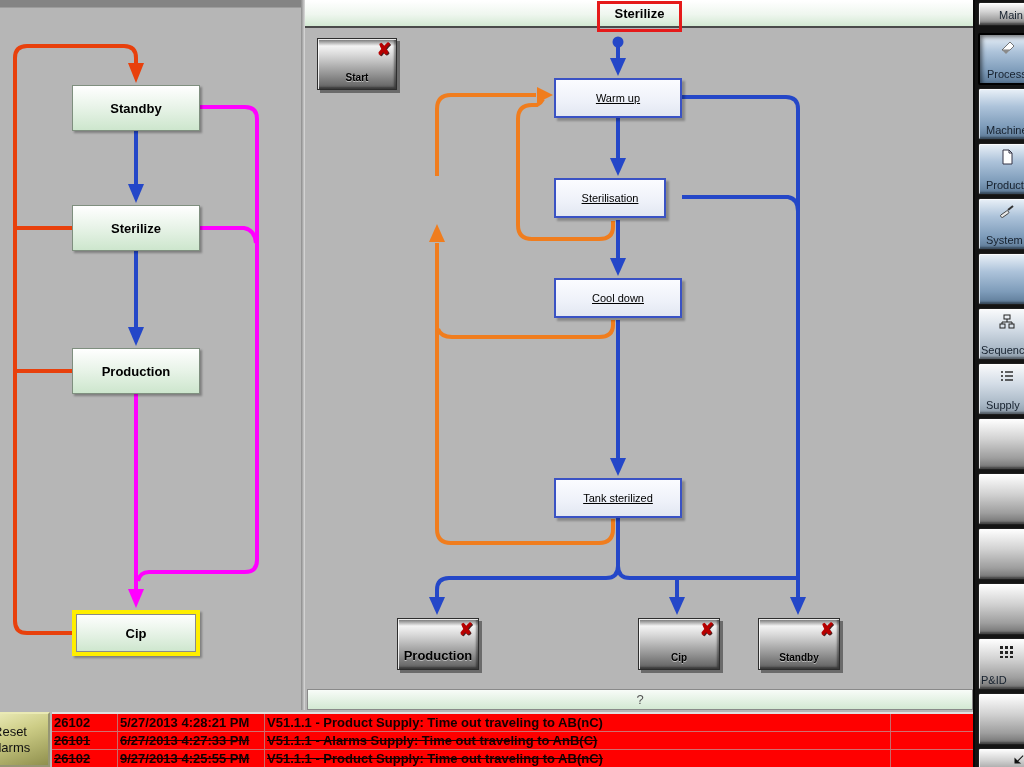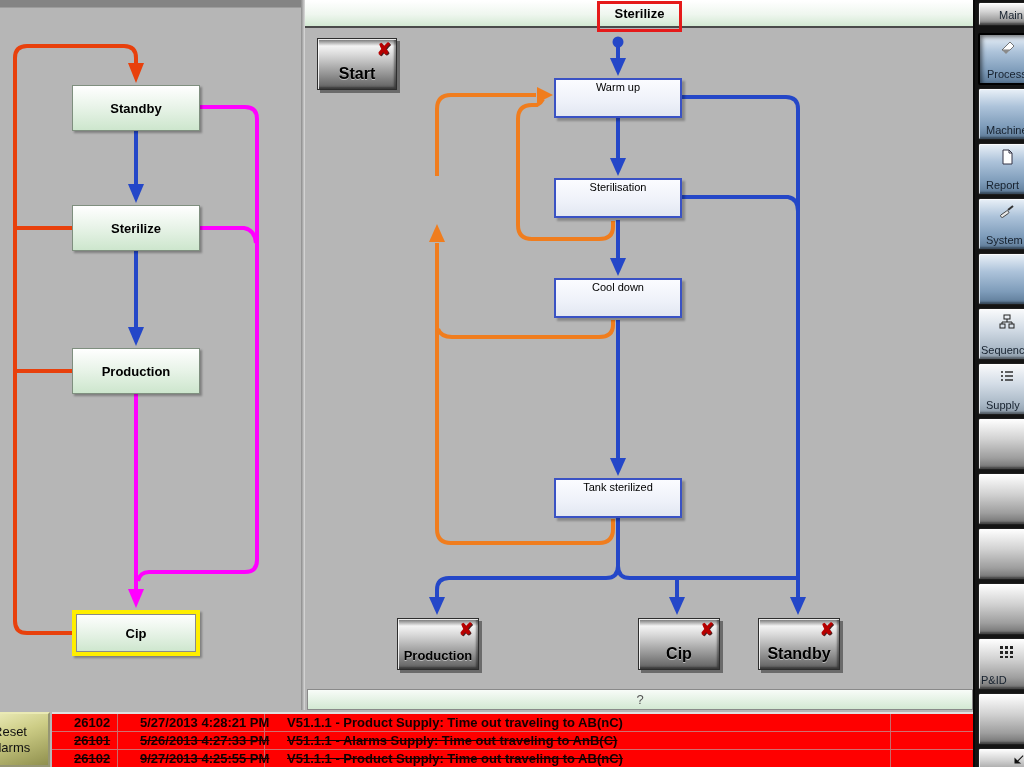--- a/index.html
+++ b/index.html
@@ -32,29 +32,29 @@
   
   .state-box{position:absolute;left:72px;width:128px;height:46px;z-index:2;
     background:linear-gradient(180deg,#ffffff 0%,#e7f3e7 50%,var(--state-box-green,#cde6cd) 100%);
     border:1px solid #7f8f7f;box-shadow:2px 2px 2px rgba(0,0,0,.3);
     display:flex;align-items:center;justify-content:center;font-weight:bold;font-size:13px;color:#000;}
   .state-box.highlight{border:4px solid var(--highlight-yellow,#ffee00);box-shadow:inset 0 0 0 1px #8a8a8a,2px 2px 2px rgba(0,0,0,.3);}
   
   .flow-box{position:absolute;z-index:2;
     background:linear-gradient(180deg,#fbfcff 0%,#eef1f9 60%,#e2e7f2 100%);
     border:2px solid var(--flow-box-border,#3a52c4);box-shadow:3px 3px 2px rgba(0,0,0,.25);
-    display:flex;flex-direction:column;align-items:center;justify-content:flex-start;
-    font-size:11px;color:#000;line-height:14px;text-align:center;}
+    display:flex;flex-direction:column;align-items:center;justify-content:center;
+    font-size:11px;color:#000;line-height:14px;text-align:center;text-decoration:underline;}
   
   .metal-btn{position:absolute;z-index:3;border:1px solid #2d2d2d;cursor:pointer;
     background:linear-gradient(180deg,#6b6b6b 0%,#f4f4f4 14%,#d8d8d8 32%,#9d9d9d 65%,#5e5e5e 100%);
     box-shadow:inset 1px 1px 0 rgba(255,255,255,.85),inset -2px -2px 2px rgba(0,0,0,.4),3px 3px 0 rgba(45,45,45,.55);}
   .metal-btn .x-mark{position:absolute;top:0px;right:5px;font-size:17px;font-weight:bold;
     color:var(--button-x-red,#b80000);text-shadow:1px 1px 0 #4d2020;}
-  .metal-btn .m-lbl{position:absolute;bottom:6px;left:0;width:100%;text-align:center;font-weight:bold;font-size:16px;color:#000;text-shadow:0 1px 0 rgba(255,255,255,.5);}
+  .metal-btn .m-lbl{position:absolute;bottom:6px;left:0;width:100%;text-align:center;font-weight:bold;font-size:10px;color:#000;text-shadow:0 1px 0 rgba(255,255,255,.5);}
   .metal-btn.small-lbl .m-lbl{font-size:13px;}
   
   .help-bar{position:absolute;left:307px;top:689px;width:666px;height:21px;z-index:2;
     background:linear-gradient(180deg,#f8fcf8 0%,var(--header-green,#d3e9d3) 100%);
     border:1px solid #8a8a8a;display:flex;align-items:center;justify-content:center;font-size:13px;color:#555;}
   
   .sidebar{position:absolute;left:973px;top:0;width:51px;height:767px;background:#141414;border-left:2px solid #090909;z-index:4;}
   .side-btn{position:absolute;left:3px;width:56px;height:52px;border:1px solid #1e1e1e;border-radius:2px;cursor:pointer;
     box-shadow:inset 1px 1px 0 rgba(255,255,255,.75),inset -2px -2px 2px rgba(0,0,0,.4);}
   .side-btn.blue{background:linear-gradient(180deg,#eaf1f8 0%,#adc3da 35%,#7e9cba 75%,#5c7996 100%);}
@@ -62,21 +62,21 @@
   .side-btn.gray{background:linear-gradient(180deg,#ffffff 0%,#d2d2d2 40%,#9e9e9e 78%,#6f6f6f 100%);}
   .side-btn.selected{border:2px solid #000;box-shadow:inset 2px 2px 4px rgba(0,0,0,.55);}
   .side-btn .s-lbl{position:absolute;bottom:3px;left:7px;font-size:11px;color:#16212e;white-space:nowrap;}
   .side-btn .s-icon{position:absolute;top:5px;left:20px;width:16px;height:16px;}
   
   .alarm-area{position:absolute;left:52px;top:712px;width:923px;height:55px;z-index:3;
     background:var(--alert-red,#ff0000);border-top:2px solid #e0e0e0;display:flex;flex-direction:column;}
   .alarm-row{flex:1;display:flex;align-items:center;font-weight:bold;font-size:13px;color:#150000;border-bottom:1px solid #cf7070;overflow:hidden;white-space:nowrap;}
   .alarm-row:last-child{border-bottom:none;}
   .alarm-row.struck{text-decoration:line-through;}
-  .cell{height:100%;display:flex;align-items:center;border-right:1px solid #c86a6a;padding-left:22px;flex-shrink:0;}
+  .cell{height:100%;display:flex;align-items:center;border-right:1px solid #c86a6a;padding-left:2px;flex-shrink:0;}
   .c-id{width:66px;}
   .c-time{width:147px;}
   .c-msg{width:626px;}
   .c-extra{flex:1;border-right:none;}
   .reset-btn{position:absolute;left:-30px;top:712px;width:80px;height:55px;z-index:3;cursor:pointer;
     background:linear-gradient(160deg,#f2f2c4 0%,#cdcd86 45%,#90904e 100%);
     border:2px outset #eaeab4;display:flex;flex-direction:column;align-items:center;justify-content:center;
     font-size:13px;color:#111;line-height:16px;}
 </style>
 </head>
@@ -143,21 +143,21 @@
   <div class="state-box" style="top:348px;">
     <span>Production</span>
   </div>
   <div class="state-box highlight" style="top:610px;">
     <span>Cip</span>
   </div>
 
   <div class="flow-box" style="left:554px;top:78px;width:128px;height:40px;">
     <span>Warm up</span>
   </div>
-  <div class="flow-box" style="left:554px;top:178px;width:128px;height:40px;">
+  <div class="flow-box" style="left:554px;top:178px;width:112px;height:40px;">
     <span>Sterilisation</span>
   </div>
   <div class="flow-box" style="left:554px;top:478px;width:128px;height:40px;">
     <span>Tank sterilized</span>
   </div>
   <div class="flow-box" style="left:554px;top:278px;width:128px;height:40px;">
     <span>Cool down</span>
   </div>
 
   <div class="metal-btn" style="left:317px;top:38px;width:80px;height:52px;">
@@ -193,21 +193,21 @@
       <span class="s-lbl">Process</span>
     </div>
     <div class="side-btn blue" style="top:88px;">
       <span class="s-lbl">Machine</span>
     </div>
     <div class="side-btn blue" style="top:143px;">
       <svg class="s-icon" viewBox="0 0 16 16">
         <path d="M4,1 h6 l3,3 v11 h-9 z" fill="#ffffff" stroke="#334" stroke-width="1"></path>
         <path d="M10,1 v3 h3" fill="none" stroke="#334" stroke-width="1"></path>
       </svg>
-      <span class="s-lbl">Report</span>
+      <span class="s-lbl">Product</span>
     </div>
     <div class="side-btn blue" style="top:198px;">
       <svg class="s-icon" viewBox="0 0 16 16">
         <rect x="1" y="9" width="9" height="3" rx="1" transform="rotate(-35 5 10)" fill="#e8e8e8" stroke="#333" stroke-width="0.8"></rect>
         <line x1="9" y1="6" x2="14" y2="2" stroke="#333" stroke-width="2"></line>
       </svg>
       <span class="s-lbl">System</span>
     </div>
     <div class="side-btn blue" style="top:253px;">
       <span class="s-lbl"></span>
@@ -279,21 +279,21 @@
   </div>
   <div class="alarm-area">
     <div class="alarm-row">
       <div class="cell c-id">26102</div>
       <div class="cell c-time">5/27/2013 4:28:21 PM</div>
       <div class="cell c-msg">V51.1.1 - Product Supply: Time out traveling to AB(nC)</div>
       <div class="cell c-extra"></div>
     </div>
     <div class="alarm-row struck">
       <div class="cell c-id">26101</div>
-      <div class="cell c-time">5/26/2013 4:27:33 PM</div>
+      <div class="cell c-time">6/27/2013 4:27:33 PM</div>
       <div class="cell c-msg">V51.1.1 - Alarms Supply: Time out traveling to AnB(C)</div>
       <div class="cell c-extra"></div>
     </div>
     <div class="alarm-row struck">
       <div class="cell c-id">26102</div>
       <div class="cell c-time">9/27/2013 4:25:55 PM</div>
       <div class="cell c-msg">V51.1.1 - Product Supply: Time out traveling to AB(nC)</div>
       <div class="cell c-extra"></div>
     </div>
   </div>

